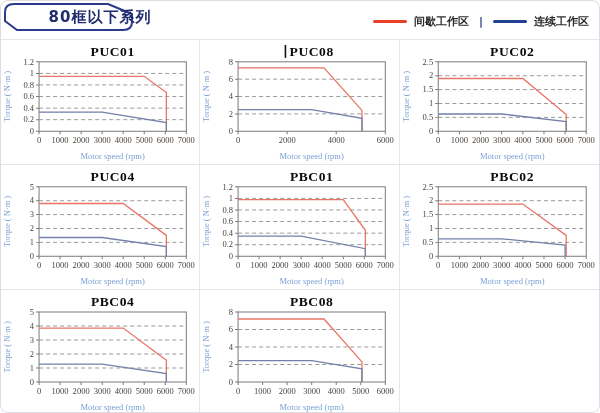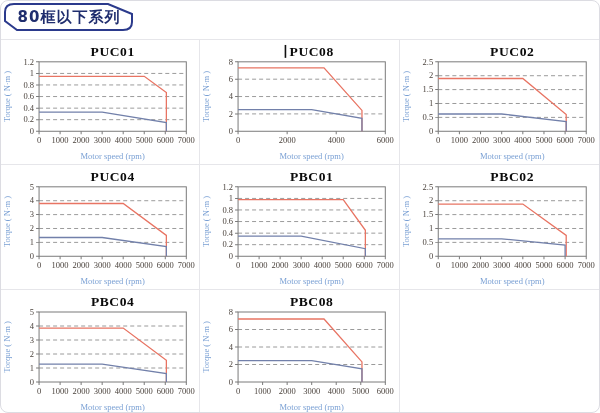--- a/index.html
+++ b/index.html
@@ -4,21 +4,21 @@
 <style>
   html,body{margin:0;padding:0;background:#fff;}
   body{width:600px;height:413px;font-family:"DejaVu Sans","Liberation Sans",sans-serif;}
   .card{position:relative;width:600px;height:413px;box-sizing:border-box;
         border:1px solid #dcdce2;border-radius:8px;background:#fff;overflow:hidden;}
   .header{position:relative;height:38px;}
   .title-tag{position:absolute;left:3px;top:2px;width:130px;height:28px;}
   .title-tag svg{position:absolute;left:0;top:0;}
   .title-tag .tag-text{position:absolute;left:0;top:0;width:100%;height:100%;
         display:flex;align-items:center;justify-content:center;
-        font-size:15px;font-weight:bold;color:#1f2d6e;letter-spacing:1px;}
+        font-size:15px;font-weight:bold;color:#1f2d6e;letter-spacing:1px;padding-left:31px;}
   .legend{position:absolute;right:10px;top:13px;display:flex;align-items:center;gap:7px;}
   .sw{display:inline-block;width:34px;height:3px;border-radius:2px;}
   .leg-label{font-size:11px;font-weight:bold;color:#2b2b2b;}
   .leg-sep{font-size:11px;color:#24408c;font-weight:bold;padding:0 3px;}
   .grid{display:grid;grid-template-columns:1fr 1fr 1fr;border-top:1px solid #e6e6ea;}
   .cell{height:125px;box-sizing:border-box;border-right:1px solid #e6e6ea;border-bottom:1px solid #e6e6ea;}
   .cell:nth-child(3n){border-right:none;}
   .cell:nth-child(n+7){border-bottom:none;}
   .cell svg{display:block;width:100%;height:100%;}
   .tick{font:8.5px "Liberation Serif","DejaVu Serif",serif;fill:#4a423c;}
@@ -29,20 +29,27 @@
 <body>
 
 <div class="card">
   <div class="header">
     <div class="title-tag">
       <svg width="130" height="28" viewBox="0 0 130 28">
         <path d="M10,1 L104,1 L128,11 L128,19 Q128,27 119,27 L13,27 L1,18 L1,9 Q1,1 10,1 Z" fill="#ffffff" stroke="#2b3a8c" stroke-width="2"></path>
       </svg>
       <span class="tag-text">80框以下系列</span>
     </div>
+    <div class="legend">
+      <span class="sw" id="sw-red" style="background: rgb(232, 67, 42);"></span>
+      <span class="leg-label">间歇工作区</span>
+      <span class="leg-sep">|</span>
+      <span class="sw" id="sw-blue" style="background: rgb(32, 65, 143);"></span>
+      <span class="leg-label">连续工作区</span>
+    </div>
   </div>
   <div class="grid" id="charts-grid">
       <div class="cell">
         <svg viewBox="0 0 198 125" preserveAspectRatio="none">
           <line x1="38" y1="80.3" x2="185" y2="80.3" stroke="#8f8f8f" stroke-width="0.9" stroke-dasharray="4 3"></line>
           <line x1="38" y1="68.7" x2="185" y2="68.7" stroke="#8f8f8f" stroke-width="0.9" stroke-dasharray="4 3"></line>
           <line x1="38" y1="57.0" x2="185" y2="57.0" stroke="#8f8f8f" stroke-width="0.9" stroke-dasharray="4 3"></line>
           <line x1="38" y1="45.3" x2="185" y2="45.3" stroke="#8f8f8f" stroke-width="0.9" stroke-dasharray="4 3"></line>
           <line x1="38" y1="33.7" x2="185" y2="33.7" stroke="#8f8f8f" stroke-width="0.9" stroke-dasharray="4 3"></line>
           <rect x="38" y="22" width="147" height="70" fill="none" stroke="#7a7a7a" stroke-width="1"></rect>

